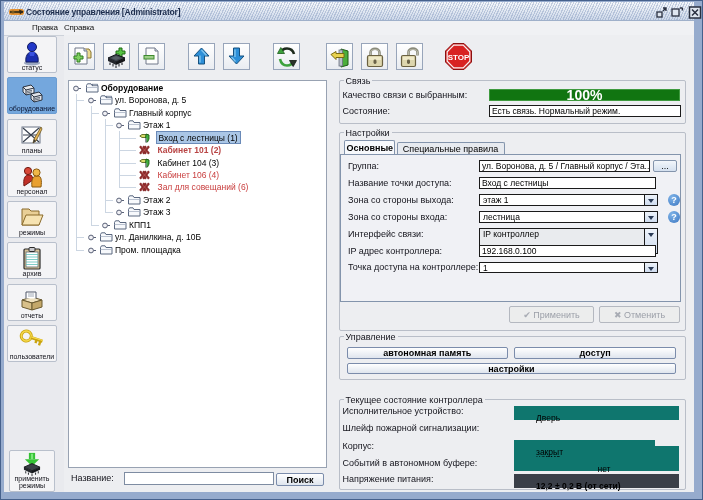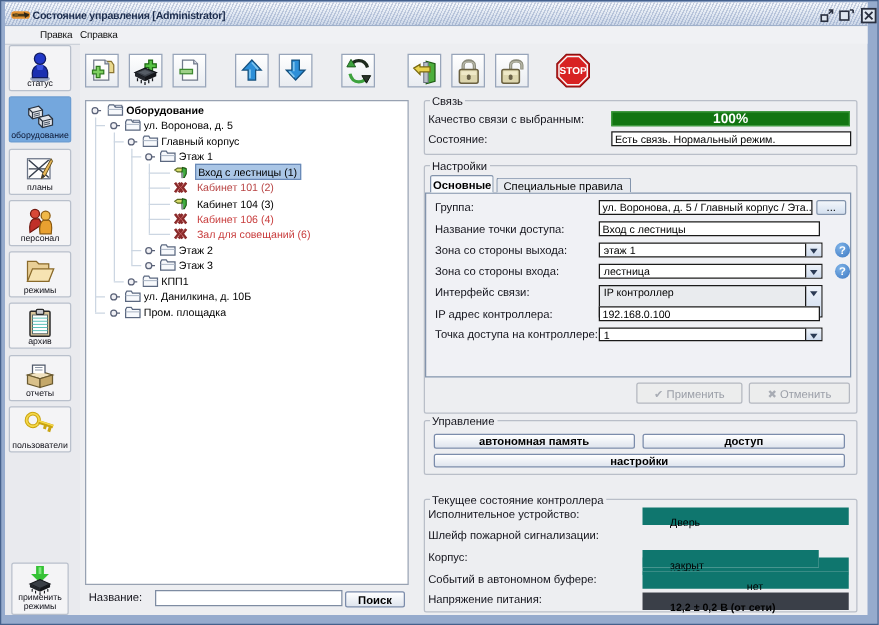--- a/index.html
+++ b/index.html
@@ -381,42 +381,42 @@
   <svg class="abs xico" style="left:69.5px; top:101.4px;" width="11" height="10" viewBox="0 0 11 10">
       <path d="M1 1.2 L7 8.8 M7 1.2 L1 8.8" stroke="#8a2a2a" stroke-width="2.2"></path>
       <path d="M4 1.2 L10 8.8 M10 1.2 L4 8.8" stroke="#8a2a2a" stroke-width="2.2"></path>
       <path d="M2.5 2 L8.5 8 M8.5 2 L2.5 8" stroke="#c46060" stroke-width="0.7"></path>
     </svg>
   <div class="trow" style="left:32px; top:1px; font-weight:bold;">Оборудование</div>
   <div class="trow" style="left:46px; top:13.4px;">ул. Воронова, д. 5</div>
   <div class="trow" style="left:60px; top:25.8px;">Главный корпус</div>
   <div class="trow" style="left:74px; top:38.3px;">Этаж 1</div>
   <div class="trow" style="left:86.5px; top:50.2px; background:#aac6e6; border:1px solid #6a8ab8; padding:0 2px; height:12.5px;">Вход с лестницы (1)</div>
-  <div class="trow" style="left:88.5px; top:63.1px; color:#b84444;">Кабинет 101 (2)</div>
+  <div class="trow" style="left:88.5px; top:63.1px; color:#b84444;font-weight:bold;">Кабинет 101 (2)</div>
   <div class="trow" style="left:88.5px; top:75.5px;">Кабинет 104 (3)</div>
   <div class="trow" style="left:88.5px; top:87.9px; color:#c83c3c;">Кабинет 106 (4)</div>
   <div class="trow" style="left:88.5px; top:100.4px; color:#c83c3c;">Зал для совещаний (6)</div>
   <div class="trow" style="left:74px; top:112.8px;">Этаж 2</div>
   <div class="trow" style="left:74px; top:125.2px;">Этаж 3</div>
   <div class="trow" style="left:60px; top:137.6px;">КПП1</div>
   <div class="trow" style="left:46px; top:150px;">ул. Данилкина, д. 10Б</div>
   <div class="trow" style="left:46px; top:162.5px;">Пром. площадка</div>
 </div>
 <div id="searchbar">
   <div class="flabel" style="left:71px; top:473px;">Название:</div>
   <div class="tfield" style="left:124px; top:472px; width:150px; height:12.5px; border-color:#7e8ca2;"></div>
   <div class="obtn" style="left:276px; top:472.5px; width:48px; height:13px; line-height:12px; font-weight:bold;">Поиск</div>
 </div>
 <div id="rightpanel">
   <div class="group" style="left:338.5px; top:80px; width:347.5px; height:44px;">
       <div class="glabel">Связь</div>
     </div>
   <div class="flabel" style="left:342.5px; top:89.5px;">Качество связи с выбранным:</div>
   <div class="abs" style="left:489px; top:88.5px; width:191px; height:12.5px; background:#117511; border:1px solid #3f9a3f;
-       color:#fff; font-size:11px; font-weight:bold; text-align:center; line-height:11px;">100%</div>
+       color:#fff; font-size:14px; font-weight:bold; text-align:center; line-height:11px;">100%</div>
   <div class="flabel" style="left:342.5px; top:105.5px;">Состояние:</div>
   <div class="tfield" style="left:489px; top:104.5px; width:191.5px; height:12.5px; line-height:11px;">Есть связь. Нормальный режим.</div>
 
   <div class="group" style="left:338.5px; top:131.5px; width:347.5px; height:199.5px;">
       <div class="glabel">Настройки</div>
     </div>
   <div class="abs" style="left:340px; top:153.5px; width:340.5px; height:148.5px; background:#f0f1f5; border:1px solid #8394ac;"></div>
   <div class="abs" style="left:344.3px; top:140.3px; width:51px; height:14px; background:#f7f9fc; border:1px solid #8394ac; border-bottom:none; border-radius:2px 2px 0 0; font-size:9px; font-weight:bold; text-align:center; line-height:14px;">Основные</div>
   <div class="abs" style="left:396.5px; top:142px; width:108px; height:11.5px; background:#e7eaef; border:1px solid #8394ac; border-bottom:none; border-radius:2px 2px 0 0; font-size:9px; text-align:center; line-height:12px;">Специальные правила</div>
 

